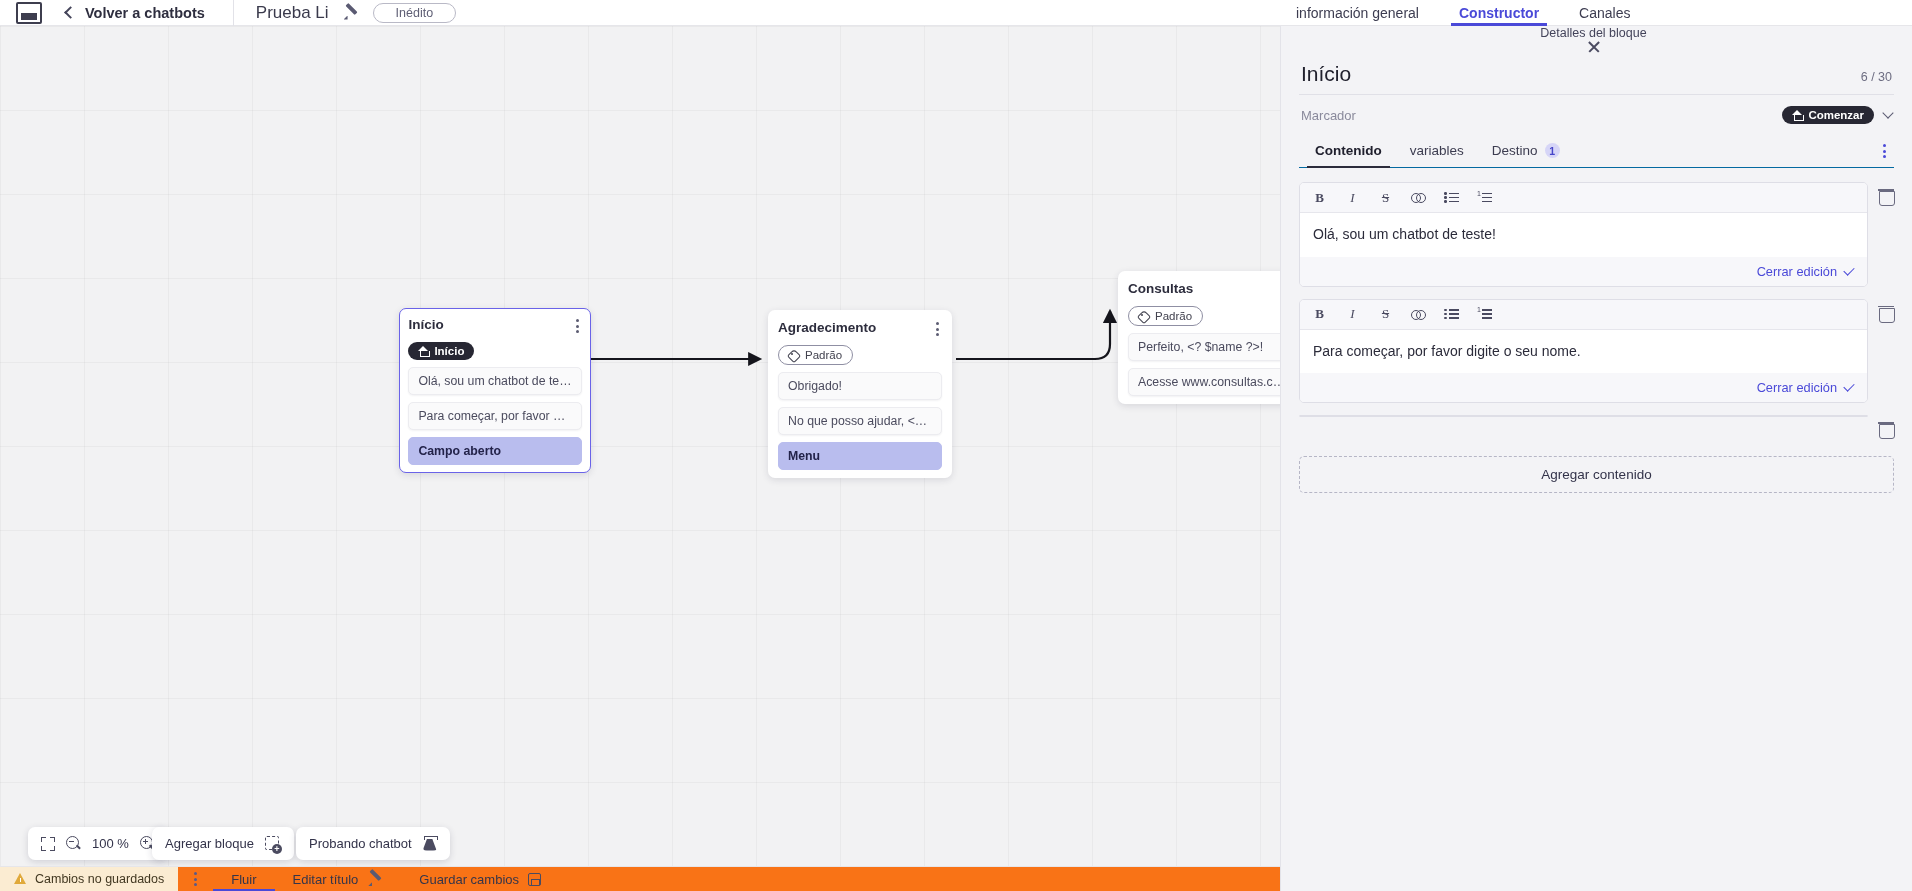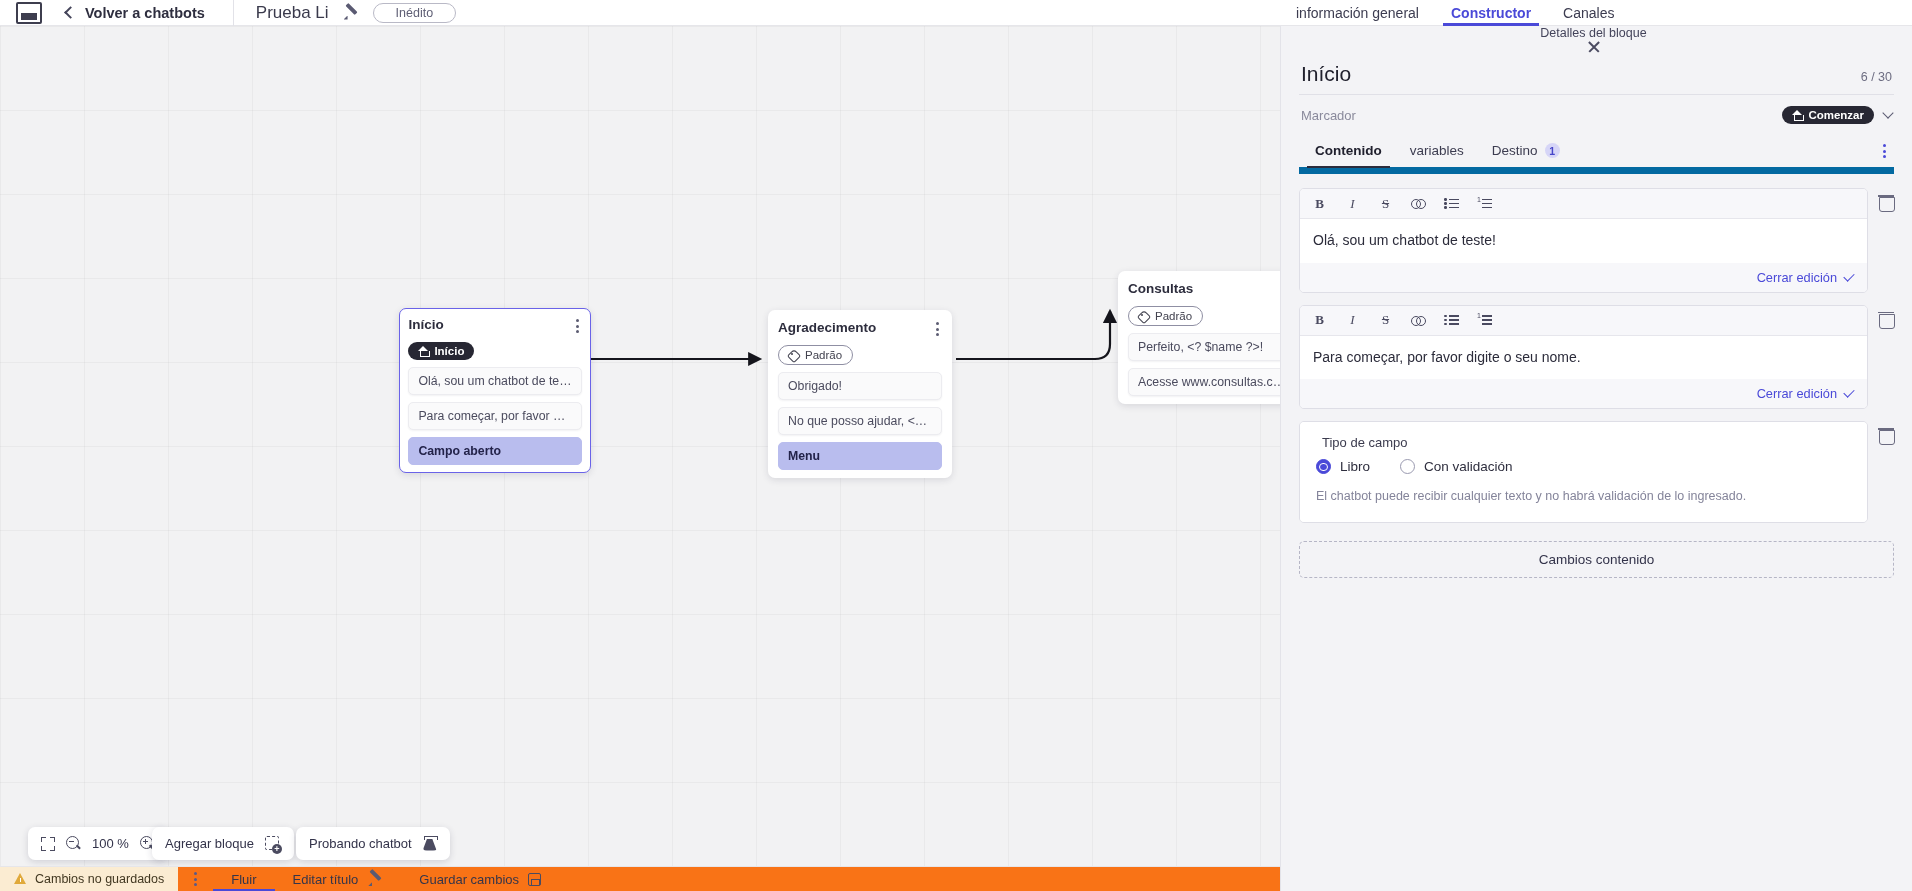--- a/index.html
+++ b/index.html
@@ -46,21 +46,21 @@
     background:#5a5a72; clip-path: polygon(0 100%, 100% 0, 100% 100%);
   }
   #status-pill {
     border:1px solid #b9b9c6; border-radius: 11px; padding: 2px 22px;
     font-size: 12.5px; color:#5e5e74; white-space:nowrap;
   }
 
   
   #right-tabs {
     position: absolute; right: 0; top: 0; width: 632px; height: 26px;
-    background:#fff; display:flex; align-items:center; gap:0;
+    background:#fff; display:flex; align-items:center; gap:8px;
     border-bottom: 1px solid #e6e6ea;
   }
   .rtab {
     font-size: 14px; color:#3c3c50; padding: 0 16px; height: 26px;
     display:flex; align-items:center; white-space: nowrap; position:relative;
   }
   .rtab.active { color:#4a49d8; font-weight:600; }
   .rtab.active::after {
     content:""; position:absolute; left:8px; right:8px; bottom:0; height:2.5px; background:#4a49d8;
   }
@@ -238,21 +238,21 @@
     padding: 11px 2px 9px 2px;
   }
   #marker-label { font-size:13px; color:#8a8a9c; }
   #marker-right { display:flex; align-items:center; gap:10px; }
   .chev-down {
     width:8px; height:8px; border-right:1.8px solid #5b5b72; border-bottom:1.8px solid #5b5b72;
     transform: rotate(45deg); display:block; margin-top:-4px;
   }
   #panel-tabs {
     display:flex; align-items:center; padding: 2px 2px 0 2px;
-    border-bottom:7px solid #0369a1; position:relative;
+    border-bottom:1px solid #0369a1; position:relative;
   }
   .ptab {
     font-size:13.5px; color:#3c3c50; padding: 8px 14px 9px 14px; white-space:nowrap;
     display:flex; align-items:center; gap:7px; position:relative;
   }
   .ptab.active { font-weight:600; color:#20202e; }
   .ptab.active::after {
     content:""; position:absolute; left:6px; right:6px; bottom:-1px; height:2.5px; background:#2b2b3c;
   }
   .count-badge {
@@ -607,37 +607,23 @@
           <div class="editor-foot">
             <span class="close-edit">Cerrar edición</span>
             <span class="check-glyph"></span>
           </div>
         </div>
         <span class="trash"></span>
       </div>
 
       <div class="field-row">
         <div class="field-card">
-          <div class="field-body">
-            <div class="field-sub">Tipo de campo</div>
-            <div class="radio-row">
-              <label class="radio">
-                <span class="radio-dot on"></span>
-                <span>Libro</span>
-              </label>
-              <label class="radio">
-                <span class="radio-dot"></span>
-                <span>Con validación</span>
-              </label>
-            </div>
-            <div class="field-help">El chatbot puede recibir cualquier texto y no habrá validación de lo ingresado.</div>
-          </div>
         </div>
         <span class="trash"></span>
       </div>
 
       <div id="add-content">
-        <span>Cambios contenido</span>
+        <span>Agregar contenido</span>
       </div>
     </div>
   </div>
 
 </div>
 
 </body></html>

